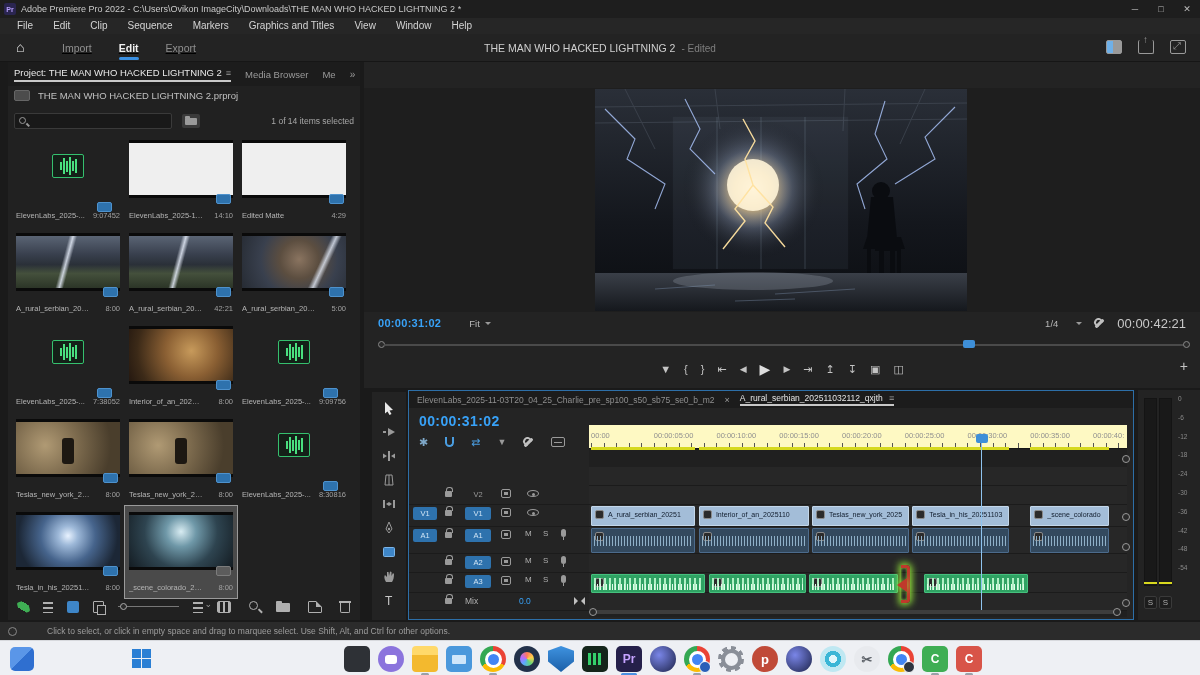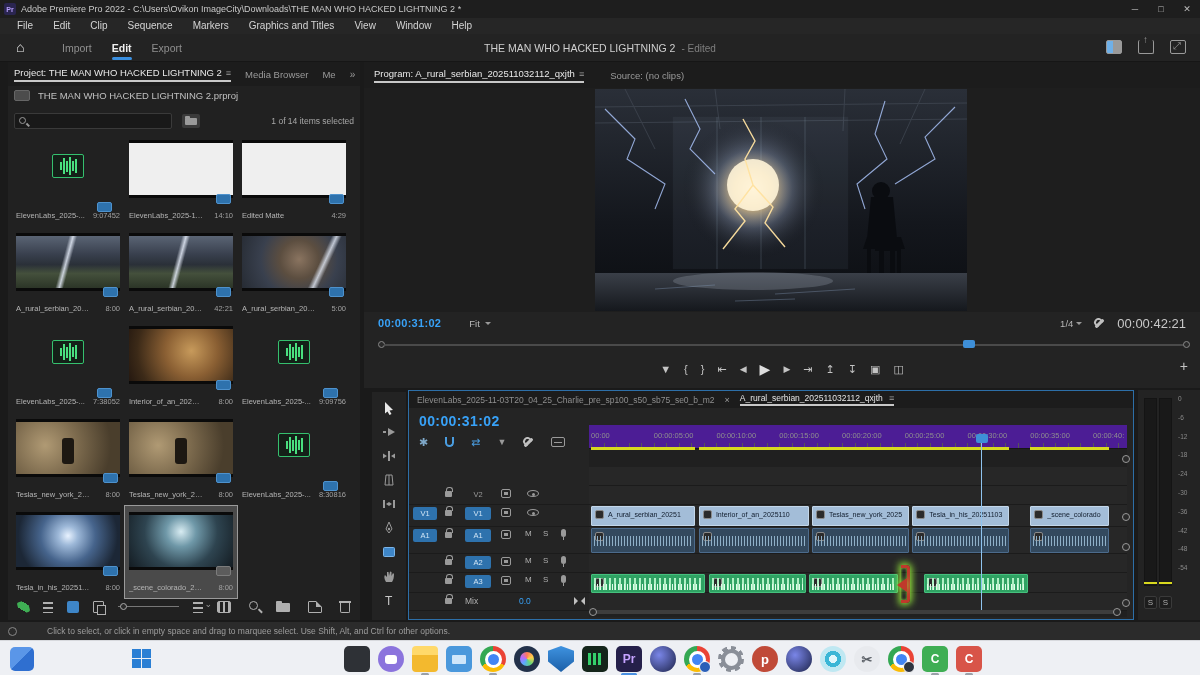--- a/index.html
+++ b/index.html
@@ -14,21 +14,21 @@
   #win-controls{margin-left:auto;display:flex;}
   #win-controls span{width:26px;text-align:center;color:#bbb;font-size:9px;line-height:18px;cursor:default;}
 
   
   #menubar{position:absolute;left:0;top:18px;width:1200px;height:16px;background:#262626;display:flex;align-items:center;padding-left:8px;gap:2px;}
   .menu-item{color:#d4d4d4;font-size:10px;padding:0 9px;line-height:16px;}
 
   
   #appheader{position:absolute;left:0;top:34px;width:1200px;height:28px;background:#232323;border-bottom:1px solid #161616;}
   .home{position:absolute;left:16px;top:5px;color:#e6e6e6;font-size:14px;}
-  #modes{position:absolute;left:52px;top:0;height:28px;display:flex;gap:0;}
+  #modes{position:absolute;left:52px;top:0;height:28px;display:flex;gap:7px;text-decoration:underline;}
   .mode{color:#8f8f8f;font-size:10.5px;line-height:28px;padding:0 10px;position:relative;}
   .mode.active{color:#f0f0f0;font-weight:bold;}
   .mode.active:after{content:"";position:absolute;left:10px;right:10px;bottom:2px;height:3px;background:#3a8fe0;border-radius:2px;}
   #doc-title-wrap{position:absolute;left:0;right:0;top:0;height:28px;display:flex;align-items:center;justify-content:center;gap:6px;pointer-events:none;}
   #doc-title-wrap .t{color:#cfcfcf;font-size:10.5px;}
   #doc-title-wrap .muted{color:#7f7f7f;font-size:10px;}
   #header-icons{position:absolute;right:14px;top:6px;display:flex;gap:16px;}
   .hico{width:16px;height:14px;position:relative;}
   .hico-layout{background:linear-gradient(90deg,#6fb0e8 0 6px,transparent 6px),linear-gradient(#9a9a9a 0 0);background-size:16px 14px;border:1px solid #9a9a9a;border-radius:2px;}
   .hico-share{border:1px solid #9a9a9a;border-top:none;border-radius:2px;}
@@ -106,21 +106,21 @@
   
   #program-panel{position:absolute;left:364px;top:62px;width:836px;height:326px;background:#232323;}
   #prog-tabs{position:absolute;left:0;top:0;right:0;height:26px;background:#1c1c1c;display:flex;align-items:center;padding:0 10px;gap:26px;}
   #preview-bg{position:absolute;left:0;top:26px;right:0;height:224px;background:#1e1e1e;}
   #prog-art{position:absolute;left:231px;top:27px;}
   #prog-info{position:absolute;left:0;top:250px;right:0;height:22px;display:flex;align-items:center;padding:0 14px;}
   .tc-blue{color:#38a2f8;font-size:11px;font-weight:bold;letter-spacing:.3px;}
   .fitdd{margin-left:28px;display:flex;align-items:center;gap:5px;color:#b8b8b8;font-size:9.5px;}
   .caret{width:0;height:0;border:3px solid transparent;border-top-color:#999;margin-top:3px;}
   .prog-right{margin-left:auto;display:flex;align-items:center;gap:12px;}
-  .zoomdd{display:flex;align-items:center;gap:3px;color:#b8b8b8;font-size:9.5px;}
+  .zoomdd{display:flex;align-items:center;gap:18px;color:#b8b8b8;font-size:9.5px;}
   .wrench{width:11px;height:11px;position:relative;}
   .wrench:before{content:"";position:absolute;left:4px;top:0;width:3px;height:11px;background:#c0c0c0;transform:rotate(45deg);border-radius:1px;}
   .wrench:after{content:"";position:absolute;left:0;top:0;width:5px;height:5px;border:2px solid #c0c0c0;border-radius:50%;border-right-color:transparent;transform:rotate(45deg);}
   .tc-dur{color:#c8c8c8;font-size:13px;}
   #scrub{position:absolute;left:14px;right:10px;top:278px;height:10px;}
   #scrub .line{position:absolute;left:6px;right:6px;top:4px;height:2px;background:#4a4a4a;border-radius:1px;}
   #scrub .end{position:absolute;top:1px;width:7px;height:7px;border:1px solid #888;border-radius:50%;background:#2a2a2a;}
   #scrub .marker{position:absolute;top:0;width:12px;height:8px;background:#3e8fd8;border-radius:2px;}
   #transport{position:absolute;left:0;right:0;top:294px;height:26px;display:flex;align-items:center;justify-content:center;gap:13px;}
   .tbtn{color:#c4c4c4;font-size:11px;line-height:22px;}
@@ -156,21 +156,21 @@
   .eyeico{position:absolute;left:118px;top:4px;width:12px;height:7px;border:1px solid #9a9a9a;border-radius:50%;}
   .eyeico:after{content:"";position:absolute;left:4px;top:1.5px;width:3px;height:3px;background:#9a9a9a;border-radius:50%;}
   .mslabel{position:absolute;top:2px;font-size:8px;color:#b0b0b0;}
   .micico{position:absolute;left:152px;top:2px;width:5px;height:8px;background:#9a9a9a;border-radius:3px;}
   .micico:after{content:"";position:absolute;left:2px;top:8px;width:1px;height:3px;background:#9a9a9a;}
   .mixlabel{position:absolute;left:56px;top:3px;font-size:8.5px;color:#b0b0b0;}
   .mixval{position:absolute;left:110px;top:3px;font-size:8.5px;color:#38a2f8;}
   .fitico{position:absolute;left:168px;top:4px;width:0;height:0;border:4px solid transparent;border-right-color:#c0c0c0;}
   .fitico:after{content:"";position:absolute;left:-7px;top:-4px;border:4px solid transparent;border-left-color:#c0c0c0;}
   #clips-area{position:absolute;left:180px;top:34px;width:538px;height:192px;overflow:hidden;background:#202020;}
-  #ruler{position:absolute;left:0;top:0;right:0;height:24px;background:#4c1d95;border-bottom:1px solid #161616;overflow:hidden;}
+  #ruler{position:absolute;left:0;top:0;right:0;height:24px;background:#fef9c3;border-bottom:1px solid #161616;overflow:hidden;}
   .rlabel{position:absolute;top:6px;font-size:7.5px;color:#8f8f8f;white-space:nowrap;}
   #ruler-ticks{position:absolute;left:2px;right:0;bottom:0;height:5px;background:repeating-linear-gradient(90deg,#555 0 1px,transparent 1px 12.55px);}
   .ysec{position:absolute;top:22px;height:3px;background:#d6d91f;}
   .lane{position:absolute;left:0;right:0;background:#272727;border-bottom:1px solid #1b1b1b;}
   .clip{position:absolute;border-radius:1px;overflow:hidden;}
   .clip.v{background:#a3bdd8;border:1px solid #c3d7ea;color:#101c2c;font-size:7px;line-height:16px;padding-left:16px;white-space:nowrap;}
   .clip.a1{background:#33495e;border:1px solid #4c6b8c;}
   .clip.a3{background:#2fa263;border:1px solid #45c07d;}
   .fxb{position:absolute;left:3px;top:3px;width:9px;height:9px;background:#2b2b2b;border:1px solid #8a8a8a;border-radius:2px;}
   .wf1{position:absolute;left:2px;right:2px;top:30%;height:42%;background:repeating-linear-gradient(90deg,#8fb0c8 0 1px,transparent 1px 3px);}
@@ -463,24 +463,20 @@
           <div class="pico pico-film"></div>
           <div class="pico pico-lens"></div>
           <div class="pico pico-folder"></div>
           <div class="pico pico-newitem"></div>
           <div class="pico pico-trash"></div>
         </div>
       </div>
   </div>
 
   <div id="program-panel">
-    <div id="prog-tabs">
-      <span class="ptab active"><span>Program: A_rural_serbian_202511032112_qxjth</span><span class="hamb">≡</span></span>
-      <span class="ptab">Source: (no clips)</span>
-    </div>
     <div id="preview-bg"></div>
     <svg id="prog-art" width="372" height="222" viewBox="0 0 372 222">
       <defs>
         <linearGradient id="bgG" x1="0" y1="0" x2="0" y2="1">
           <stop offset="0" stop-color="#2a2f38"></stop>
             <stop offset=".6" stop-color="#14171d"></stop>
             <stop offset="1" stop-color="#0b0d11"></stop>
         </linearGradient>
         <radialGradient id="burst" cx=".5" cy=".5" r=".5">
           <stop offset="0" stop-color="#fff8e8" stop-opacity=".98"></stop>

